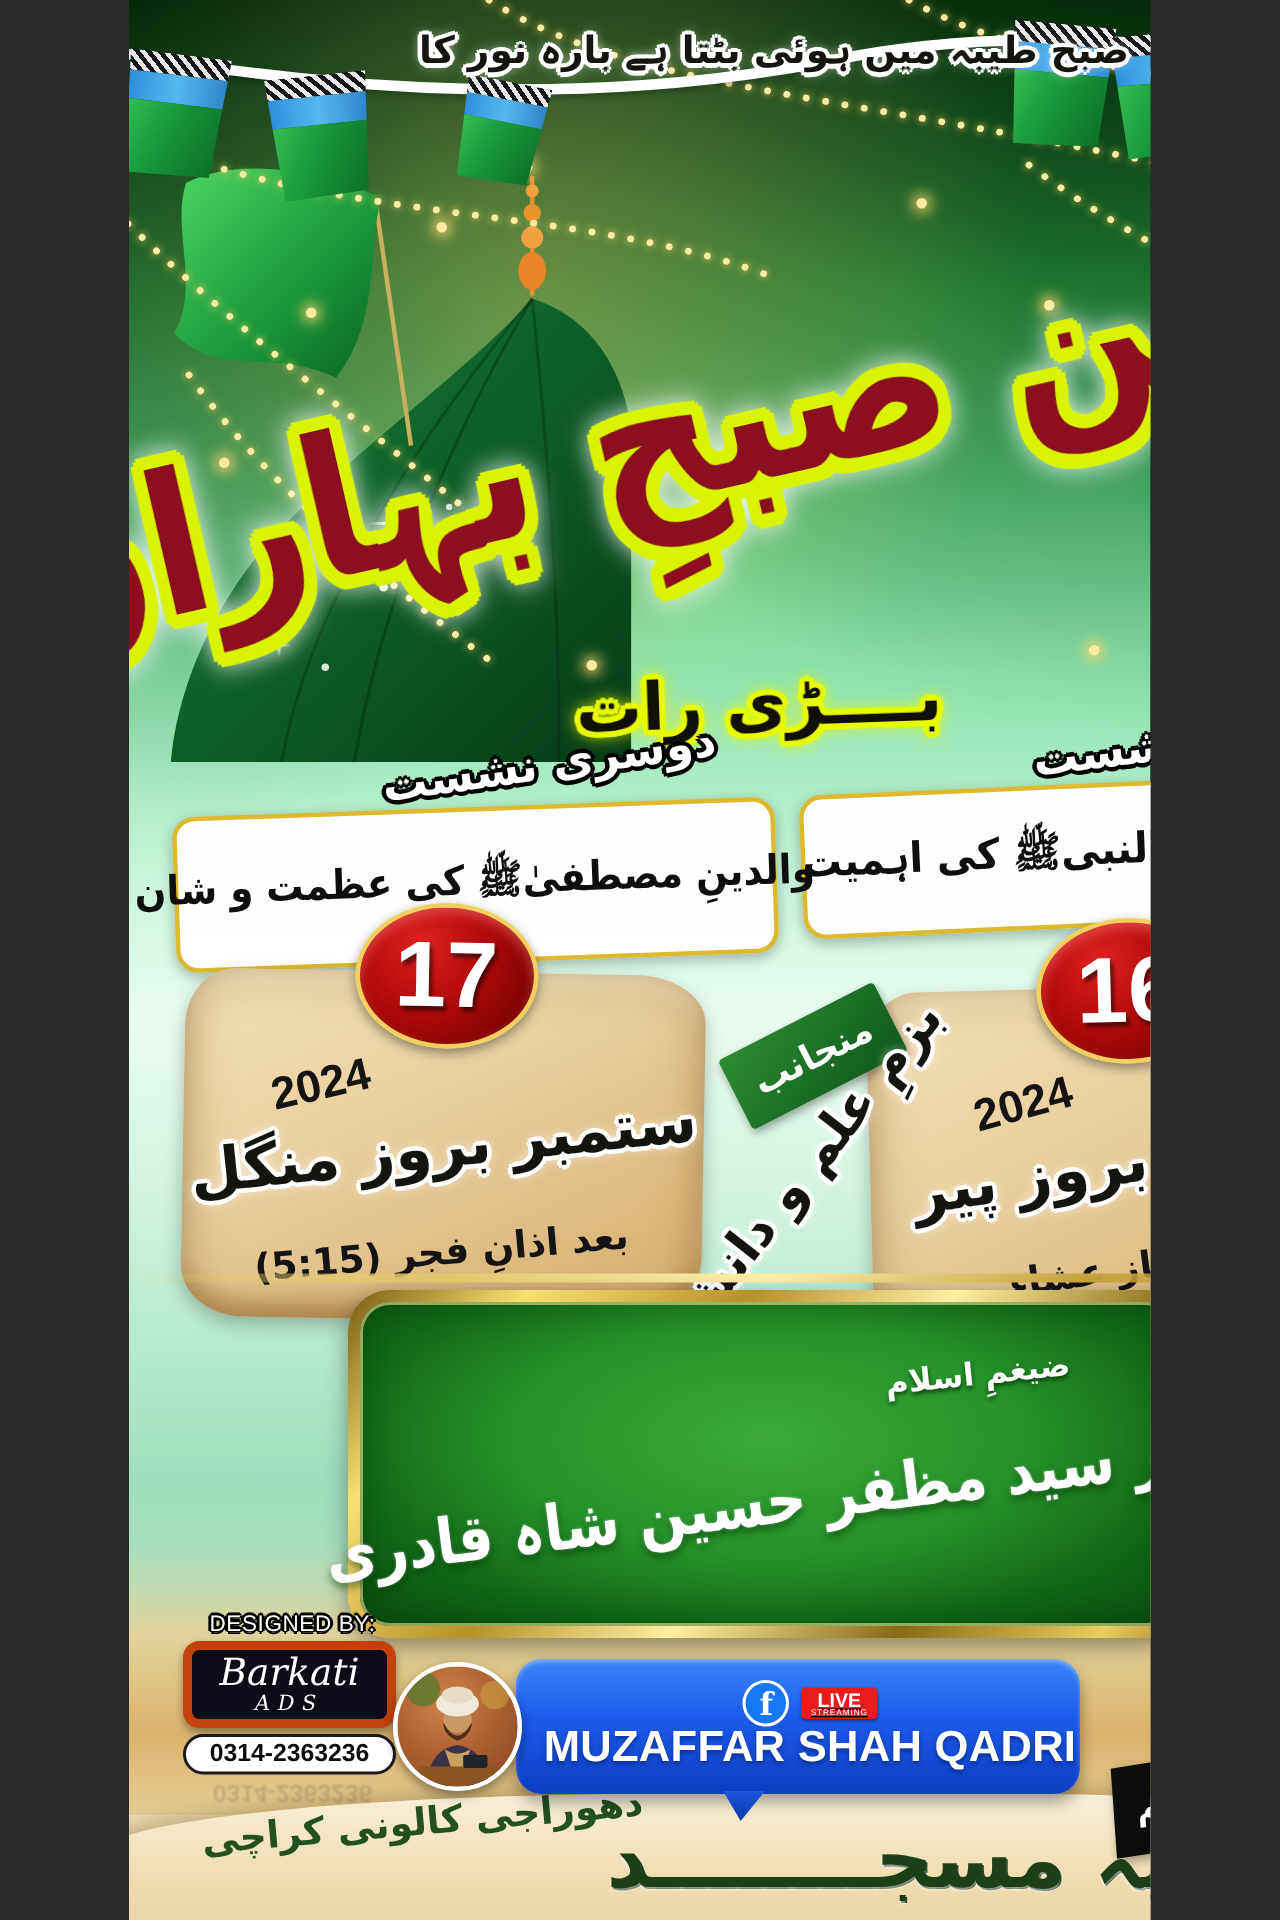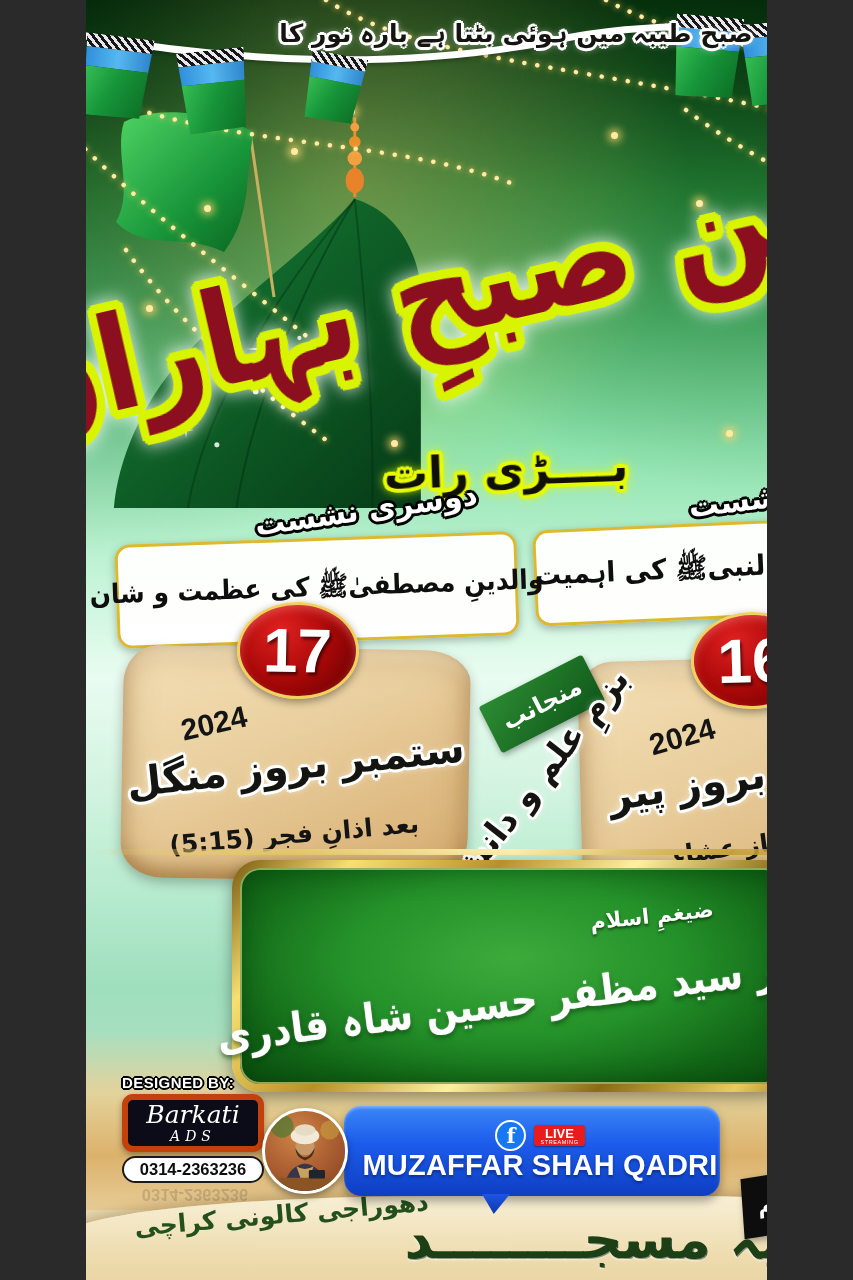--- a/index.html
+++ b/index.html
@@ -150,21 +150,21 @@
   .venue-address{position:absolute;left:72px;top:4px;font-size:25px;font-weight:bold;
     color:#23501c;direction:rtl;transform:rotate(-5deg);}
   .venue-badge{position:absolute;left:680px;top:-24px;width:92px;height:60px;background:#0d0d0d;
     transform:rotate(-9deg) skewX(-5deg);display:flex;align-items:center;justify-content:center;
     color:#fff;font-size:21px;font-weight:bold;direction:rtl;
     box-shadow:2px 3px 7px rgba(0,0,0,.35);}
 
   
   .designer{position:absolute;left:36px;top:1074px;width:146px;z-index:16;
     font-family:"Liberation Sans",sans-serif;}
-  .designer-heading{font-size:15px;font-weight:700;color:#fff;
+  .designer-heading{text-align:center;font-size:15px;font-weight:400;color:#fff;
     letter-spacing:.4px;
     text-shadow:2px 0 #000,-2px 0 #000,0 2px #000,0 -2px #000,1px 1px #000,-1px -1px #000,1px -1px #000,-1px 1px #000;}
   .designer-card{margin-top:3px;width:142px;height:58px;background:#0c0c18;border-radius:11px;
     border:6px solid #c2410c;display:flex;flex-direction:column;align-items:center;
     justify-content:center;color:#fff;box-shadow:0 3px 6px rgba(0,0,0,.35);}
   .designer-brand{font-family:"DejaVu Serif",serif;font-style:italic;font-size:25px;line-height:1;}
   .designer-brand-sub{font-family:"DejaVu Serif",serif;font-style:italic;font-size:14px;
     letter-spacing:5px;margin-top:1px;}
   .designer-phone{margin-top:4px;width:142px;height:27px;background:#fff;border:2px solid #1a1a1a;
     border-radius:999px;display:flex;align-items:center;justify-content:center;
@@ -177,21 +177,21 @@
     border:3px solid #fff;overflow:hidden;z-index:18;box-shadow:0 3px 7px rgba(0,0,0,.4);}
   .live-bar{position:absolute;left:258px;top:1106px;width:376px;height:90px;z-index:17;
     border-radius:17px;display:flex;flex-direction:column;align-items:center;justify-content:center;
     padding-left:16px;background:linear-gradient(180deg,#3b86f8 0%,#1c5ceb 42%,#0e3ec2 100%);
     box-shadow:0 5px 10px rgba(0,0,0,.35),inset 0 2px 3px rgba(255,255,255,.35);}
   .live-row{display:flex;align-items:center;gap:8px;}
   .fb-icon{width:31px;height:31px;border-radius:50%;background:#1877f2;border:2.5px solid #fff;
     display:flex;align-items:center;justify-content:center;color:#fff;
     font-family:"DejaVu Serif",serif;font-weight:bold;font-size:21px;line-height:1;}
   .live-badge{background:#e81c1c;border-radius:3px;padding:2px 6px 1px;display:flex;
-    flex-direction:column;align-items:center;line-height:1;box-shadow:0 1px 2px rgba(0,0,0,.4);}
+    flex-direction:column;align-items:center;line-height:1;box-shadow:0 1px 2px rgba(0,0,0,.4);text-decoration:underline;}
   .live-badge b{font-family:"Liberation Sans",sans-serif;font-size:13px;font-weight:900;color:#fff;}
   .live-badge i{font-style:normal;font-family:"Liberation Sans",sans-serif;font-size:5.5px;
     color:#fff;letter-spacing:.6px;}
   .live-line1,.live-line2{font-family:"Liberation Sans",sans-serif;font-weight:900;color:#fff;
     text-shadow:0 2px 3px rgba(0,20,90,.5);letter-spacing:.2px;}
   .live-line1{font-size:26px;}
   .live-line2{font-size:29px;margin-top:-2px;}
   .live-tail{position:absolute;left:138px;bottom:-18px;width:28px;height:20px;
     background:linear-gradient(180deg,#1c55e0,#0e3aad);clip-path:polygon(0 0,100% 0,42% 100%);}
 </style>

